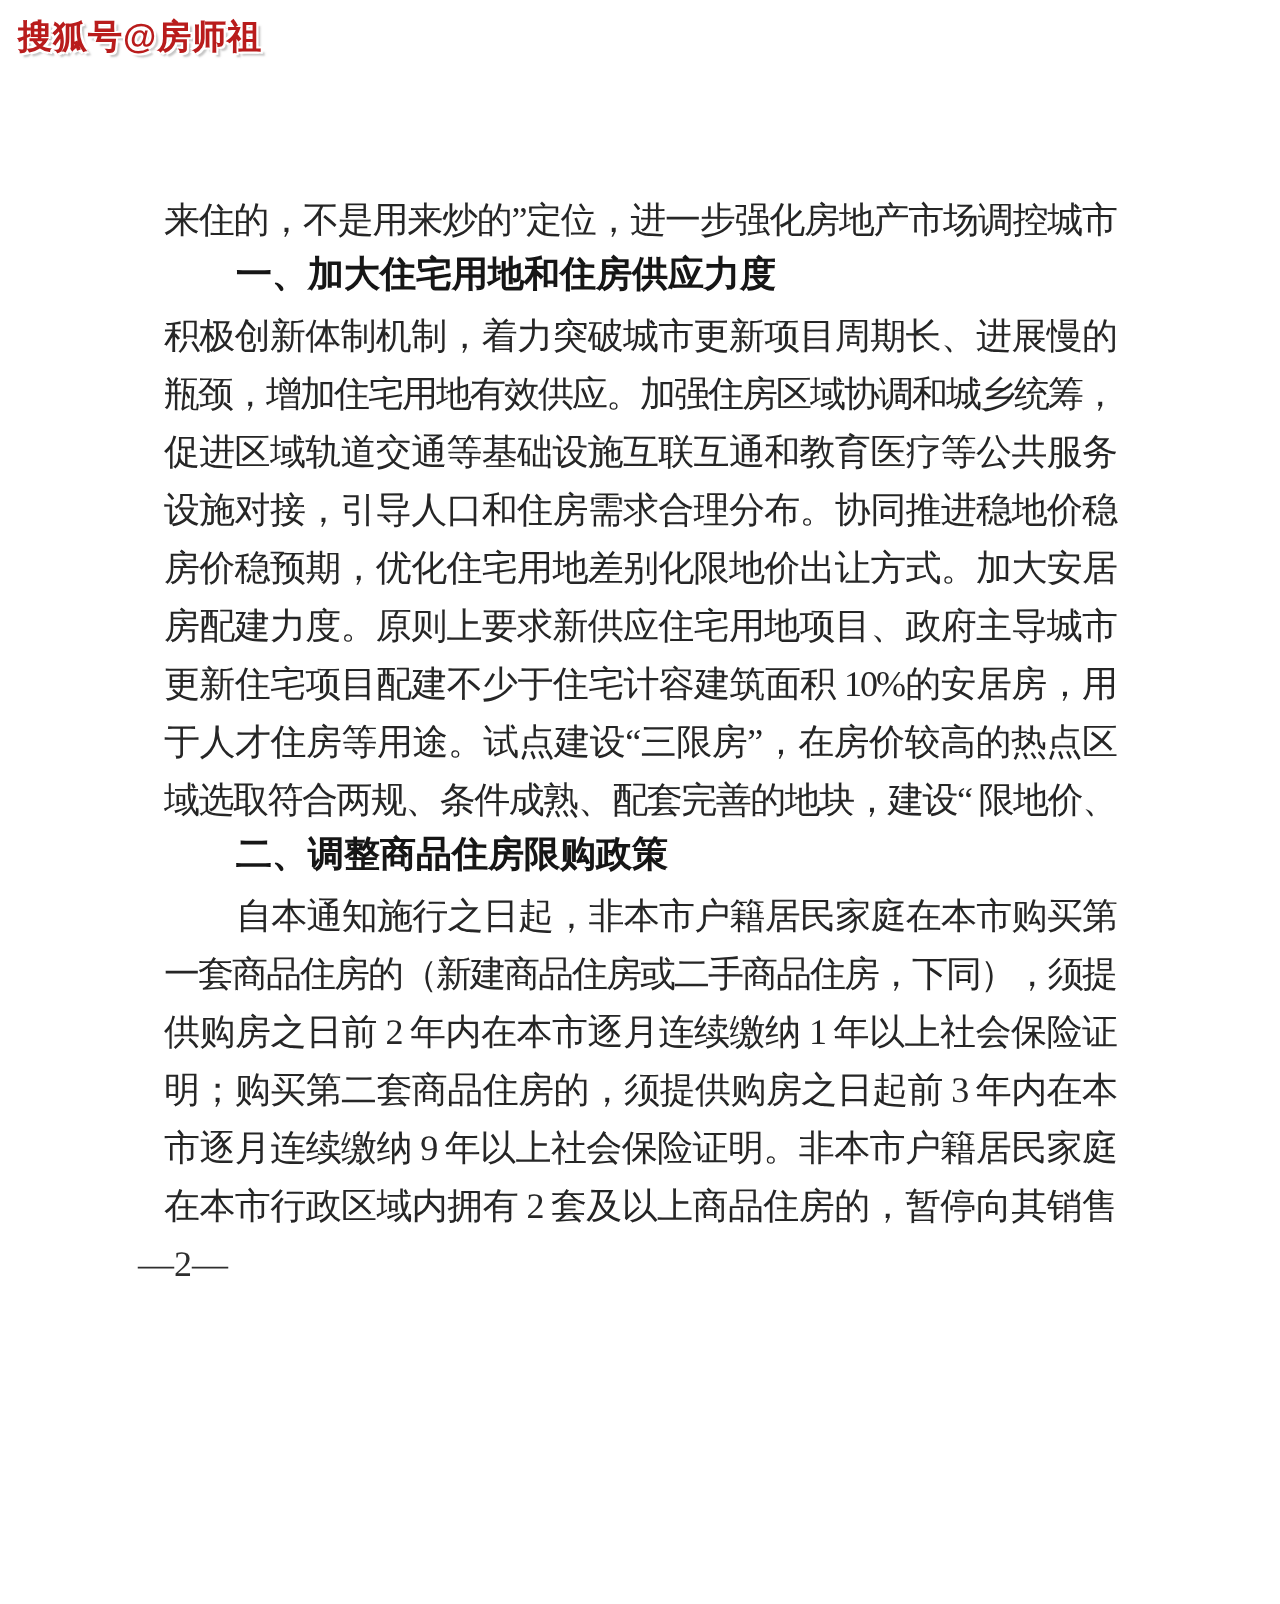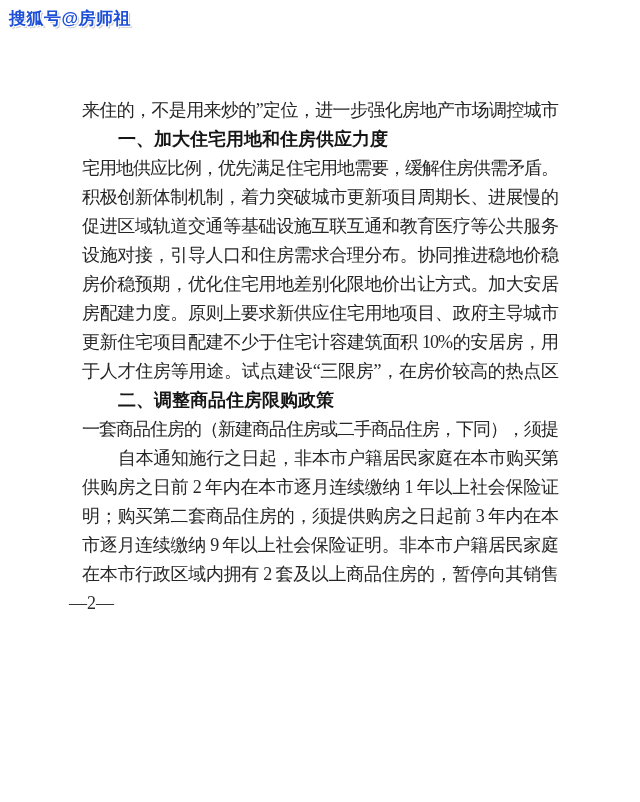--- a/index.html
+++ b/index.html
@@ -12,21 +12,21 @@
     overflow: hidden;
     font-family: "Liberation Serif", "DejaVu Serif", serif;
   }
   .watermark {
     position: absolute;
     left: 9px;
     top: 7px;
     font-family: "Liberation Sans", "DejaVu Sans", sans-serif;
     font-size: 17px;
     font-weight: 700;
-    color: #1d4ed8;
+    color: #b91c1c;
     letter-spacing: 0.5px;
     text-shadow:
       -1px -1px 0 #ffffff, 1px -1px 0 #ffffff,
       -1px  1px 0 #ffffff, 1px  1px 0 #ffffff,
        2px  2px 1px rgba(150,150,150,0.55);
   }
   .text-block {
     position: absolute;
     left: 82px;
     top: 96px;
@@ -41,49 +41,50 @@
     white-space: nowrap;
     overflow: visible;
   }
   .line.fill {
     white-space: normal;
     text-align: justify;
     text-align-last: justify;
   }
   .line.indent { text-indent: 2em; }
   .line.heading {
-    font-family: Liberation Sans, sans-serif;
+    font-family: Liberation Mono, monospace;
     font-weight: 700;
     color: #161616;
     letter-spacing: 0;
   }
   .line.pagenum {
     margin-left: -13px;
     letter-spacing: 0;
     color: #2e2e2e;
   }
 </style>
 </head>
 <body>
 
 <div class="page">
   <div class="watermark">搜狐号@房师祖</div>
   <div class="text-block" id="text-block">
       <div class="line body fill">来住的，不是用来炒的”定位，进一步强化房地产市场调控城市</div>
       <div class="line heading indent">一、加大住宅用地和住房供应力度</div>
-      <div class="line body fill">宅用地供应比例，优先满足住宅用地需要，缓解住房供需矛盾。</div>
       <div class="line body fill">积极创新体制机制，着力突破城市更新项目周期长、进展慢的</div>
+      <div class="line body fill">瓶颈，增加住宅用地有效供应。加强住房区域协调和城乡统筹，</div>
       <div class="line body fill">促进区域轨道交通等基础设施互联互通和教育医疗等公共服务</div>
       <div class="line body fill">设施对接，引导人口和住房需求合理分布。协同推进稳地价稳</div>
       <div class="line body fill">房价稳预期，优化住宅用地差别化限地价出让方式。加大安居</div>
       <div class="line body fill">房配建力度。原则上要求新供应住宅用地项目、政府主导城市</div>
       <div class="line body fill">更新住宅项目配建不少于住宅计容建筑面积 10%的安居房，用</div>
       <div class="line body fill">于人才住房等用途。试点建设“三限房”，在房价较高的热点区</div>
+      <div class="line body fill">域选取符合两规、条件成熟、配套完善的地块，建设“ 限地价、</div>
       <div class="line heading indent">二、调整商品住房限购政策</div>
+      <div class="line body indent fill">自本通知施行之日起，非本市户籍居民家庭在本市购买第</div>
       <div class="line body fill">一套商品住房的（新建商品住房或二手商品住房，下同），须提</div>
-      <div class="line body indent fill">自本通知施行之日起，非本市户籍居民家庭在本市购买第</div>
       <div class="line body fill">供购房之日前 2 年内在本市逐月连续缴纳 1 年以上社会保险证</div>
       <div class="line body fill">明；购买第二套商品住房的，须提供购房之日起前 3 年内在本</div>
       <div class="line body fill">市逐月连续缴纳 9 年以上社会保险证明。非本市户籍居民家庭</div>
       <div class="line body fill">在本市行政区域内拥有 2 套及以上商品住房的，暂停向其销售</div>
       <div class="line pagenum">—2—</div>
     </div>
 </div>
 
 </body></html>

